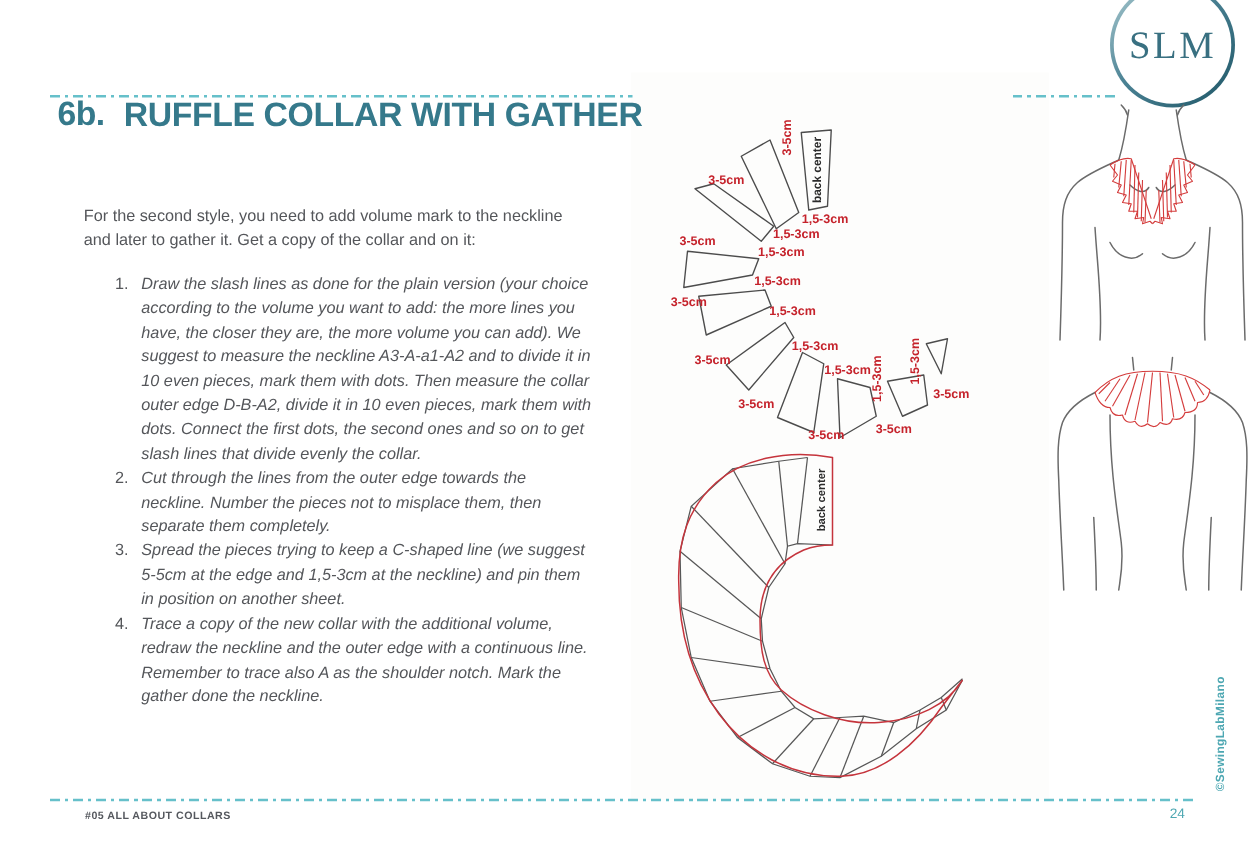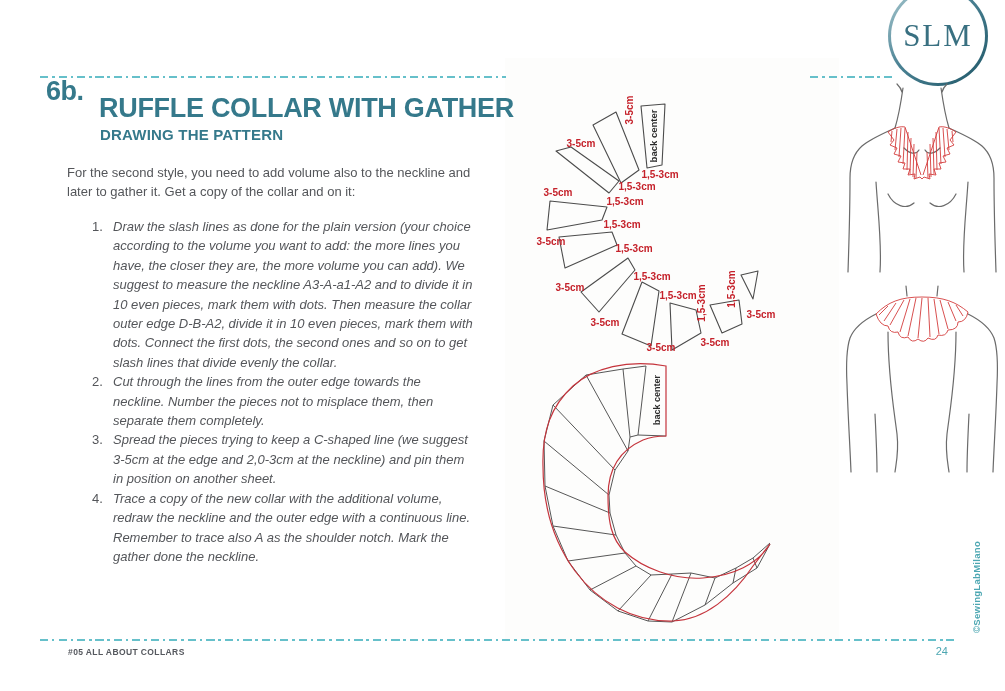--- a/index.html
+++ b/index.html
@@ -10,21 +10,21 @@
   #scan-panel{position:absolute;left:505px;top:58px;width:334px;height:582px;background:#fdfdfc;}
   
   #logo{position:absolute;left:888px;top:-14px;width:100px;height:100px;border-radius:50%;
         background:linear-gradient(135deg,#aecdd3 0%,#4b8294 45%,#1e5666 100%);
         display:flex;align-items:center;justify-content:center;}
   #logo-inner{width:94px;height:94px;border-radius:50%;background:#ffffff;
         display:flex;align-items:center;justify-content:center;}
   #logo-text{font-family:"Liberation Serif",serif;font-size:31px;color:#397081;letter-spacing:2px;}
   
   #section-number{position:absolute;left:46px;top:76px;font-size:27px;font-weight:bold;color:#35798b;letter-spacing:-0.5px;}
-  #page-title{position:absolute;left:99px;top:93px;font-size:27px;font-weight:bold;color:#35798b;letter-spacing:-0.3px;}
+  #page-title{position:absolute;left:99px;top:77px;font-size:27px;font-weight:bold;color:#35798b;letter-spacing:-0.3px;}
   #page-subtitle{position:absolute;left:100px;top:126px;font-size:15px;font-weight:bold;color:#35798b;letter-spacing:0.2px;}
   
   #intro{position:absolute;left:67px;top:163px;width:404px;font-size:13px;line-height:19.4px;}
   #steps{position:absolute;left:92px;top:217px;width:384px;}
   .step{display:flex;font-size:13px;line-height:19.4px;}
   .step-num{width:21px;flex:0 0 21px;}
   .step-text{width:362px;font-style:italic;}
   
   #footer-label{position:absolute;left:68px;top:647px;font-size:8.5px;font-weight:600;color:#55585e;letter-spacing:0.4px;}
   #page-number{position:absolute;left:908px;top:645px;width:40px;text-align:right;font-size:11px;color:#4da7b2;}
@@ -46,36 +46,35 @@
   <div class="dash" style="left:40px;top:639px;width:916px;"></div>
 
   <div id="logo">
     <div id="logo-inner">
       <span id="logo-text">SLM</span>
     </div>
   </div>
 
   <div id="section-number">6b.</div>
   <div id="page-title">RUFFLE COLLAR WITH GATHER</div>
-  <div id="page-subtitle">DRAWING THE PATTERN</div>
-
-  <div id="intro">For the second style, you need to add volume also to the neckline and later to gather it. Get a copy of the collar and on it:</div>
+
+  <div id="intro">For the second style, you need to add volume mark to the neckline and later to gather it. Get a copy of the collar and on it:</div>
 
   <div id="steps">
     <div class="step">
       <div class="step-num">1.</div>
       <div class="step-text">Draw the slash lines as done for the plain version (your choice according to the volume you want to add: the more lines you have, the closer they are, the more volume you can add). We suggest to measure the neckline A3-A-a1-A2 and to divide it in 10 even pieces, mark them with dots. Then measure the collar outer edge D-B-A2, divide it in 10 even pieces, mark them with dots. Connect the first dots, the second ones and so on to get slash lines that divide evenly the collar.</div>
     </div>
     <div class="step">
       <div class="step-num">2.</div>
       <div class="step-text">Cut through the lines from the outer edge towards the neckline. Number the pieces not to misplace them, then separate them completely.</div>
     </div>
     <div class="step">
       <div class="step-num">3.</div>
-      <div class="step-text">Spread the pieces trying to keep a C-shaped line (we suggest 3-5cm at the edge and 2,0-3cm at the neckline) and pin them in position on another sheet.</div>
+      <div class="step-text">Spread the pieces trying to keep a C-shaped line (we suggest 5-5cm at the edge and 1,5-3cm at the neckline) and pin them in position on another sheet.</div>
     </div>
     <div class="step">
       <div class="step-num">4.</div>
       <div class="step-text">Trace a copy of the new collar with the additional volume, redraw the neckline and the outer edge with a continuous line. Remember to trace also A as the shoulder notch. Mark the gather done the neckline.</div>
     </div>
   </div>
 
   <svg style="left:528px;top:86px;" width="272" height="274" viewBox="0 0 272 274">
     <g fill="none" stroke="#4c4c4c" stroke-width="1.1" stroke-linejoin="round">
       <polygon points="113,20 137,18 134,79 119,82"></polygon>

